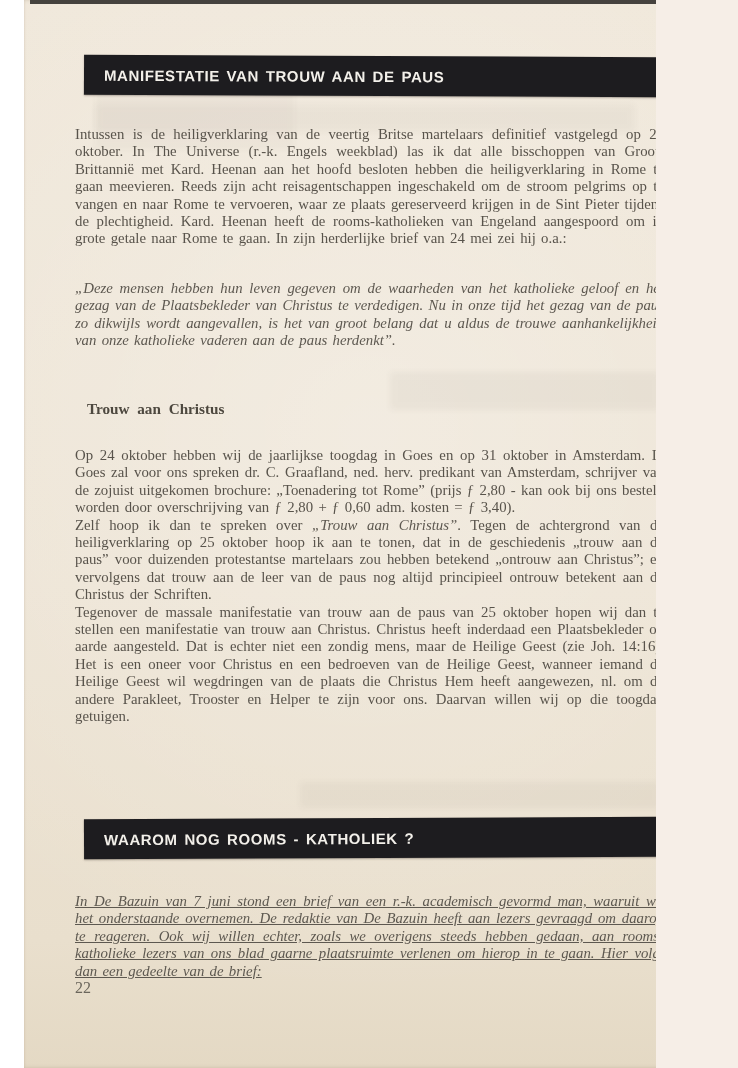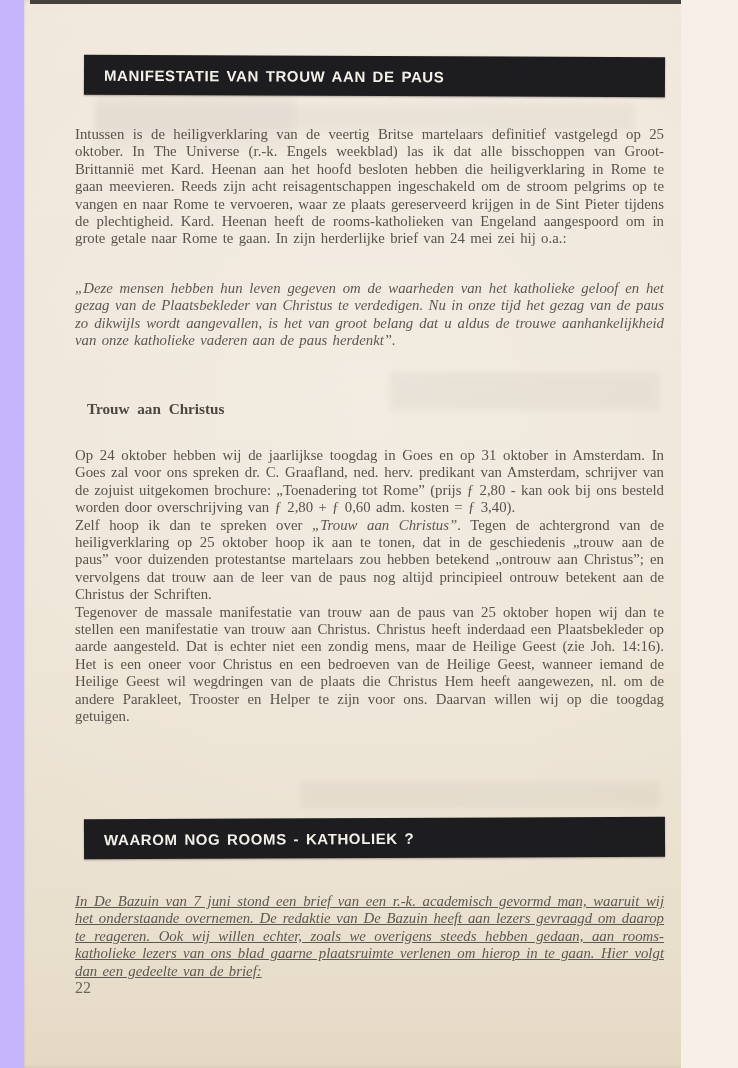--- a/index.html
+++ b/index.html
@@ -6,23 +6,22 @@
   html, body {
     margin: 0;
     padding: 0;
     background: #f6eee7;
     font-family: "Liberation Serif", "DejaVu Serif", serif;
   }
   .scan {
     position: relative;
     width: 656px;
     height: 1068px;
-    background: #c4b5fd;
+    background: #ffffff;
     overflow: hidden;
-    padding-left: 25px;
   }
   
   .page {
     position: absolute;
     left: 24px;
     top: 0;
     width: 690px;
     height: 1068px;
     background:
       radial-gradient(ellipse 140% 90% at 50% 40%, rgba(255,255,255,0.25), rgba(0,0,0,0) 60%),

